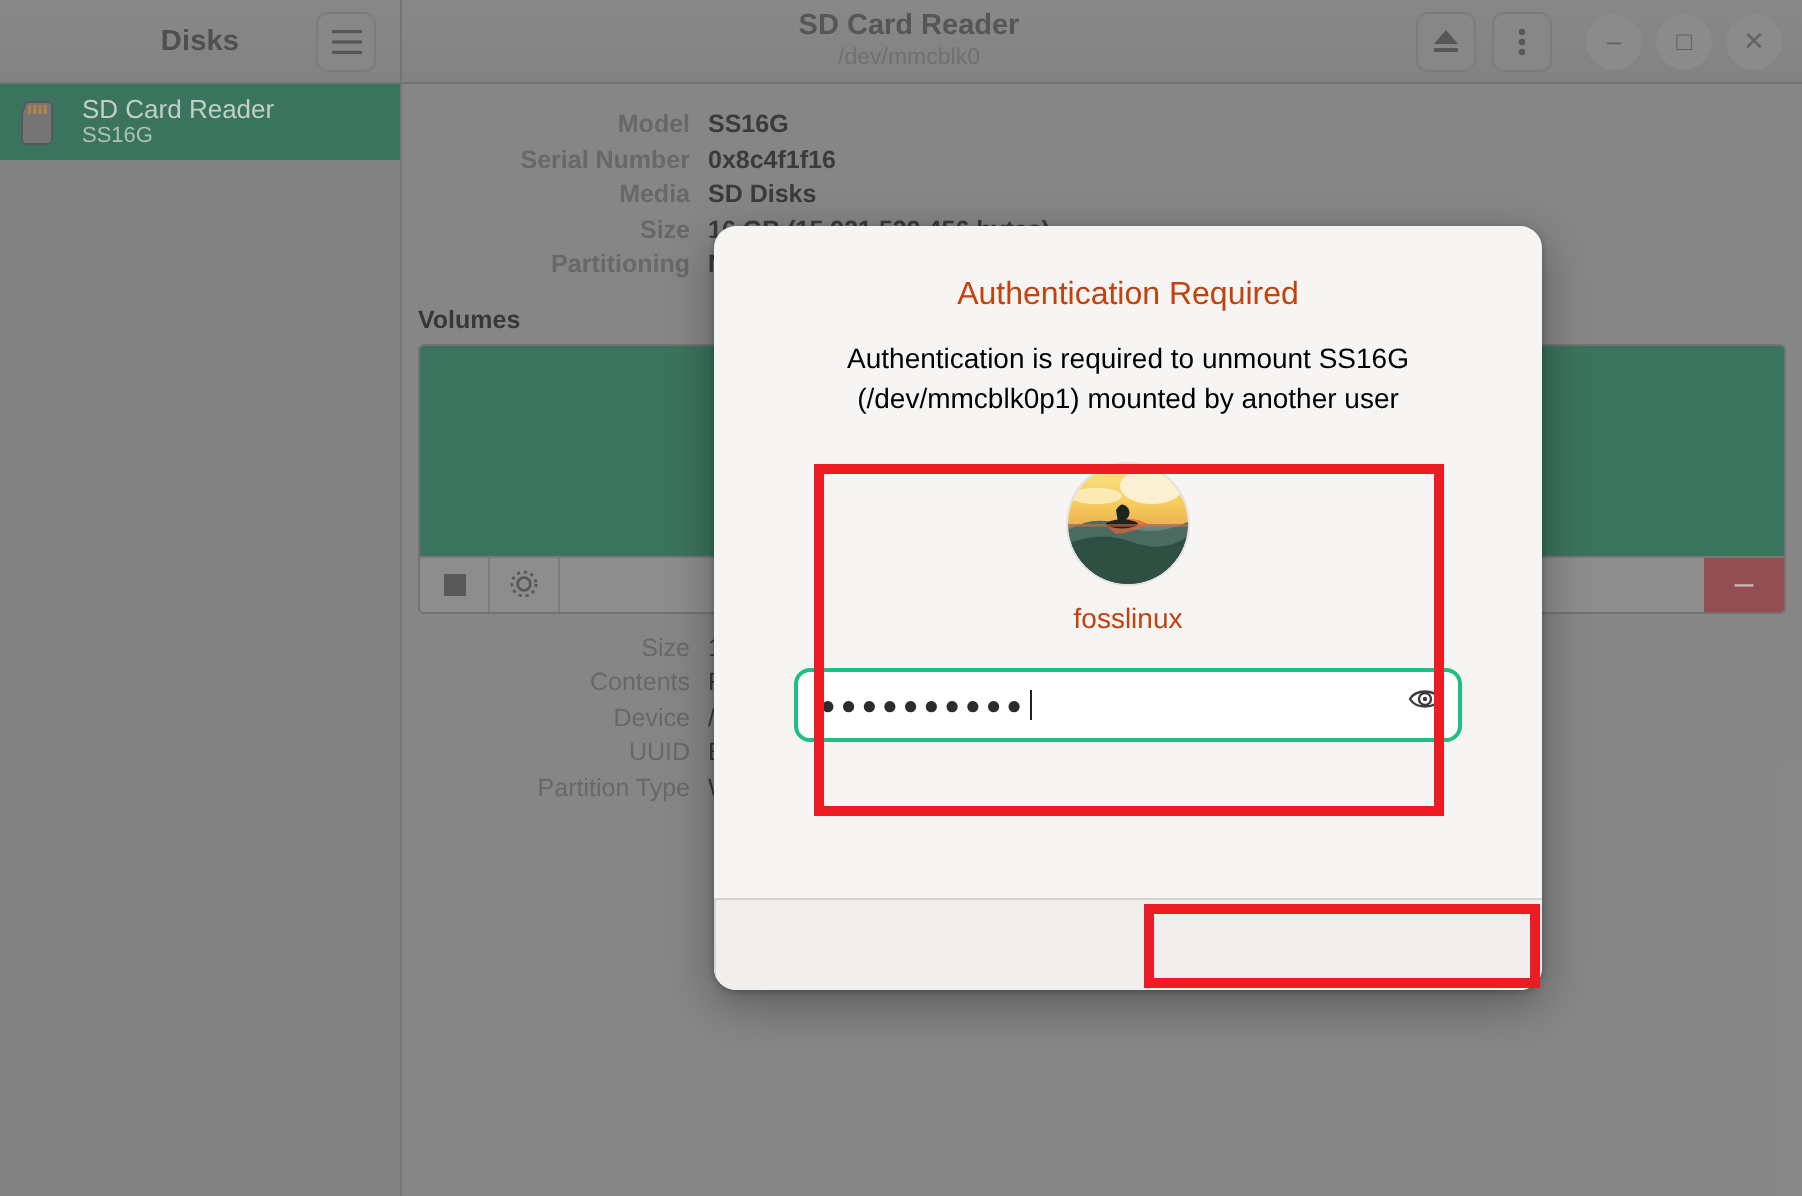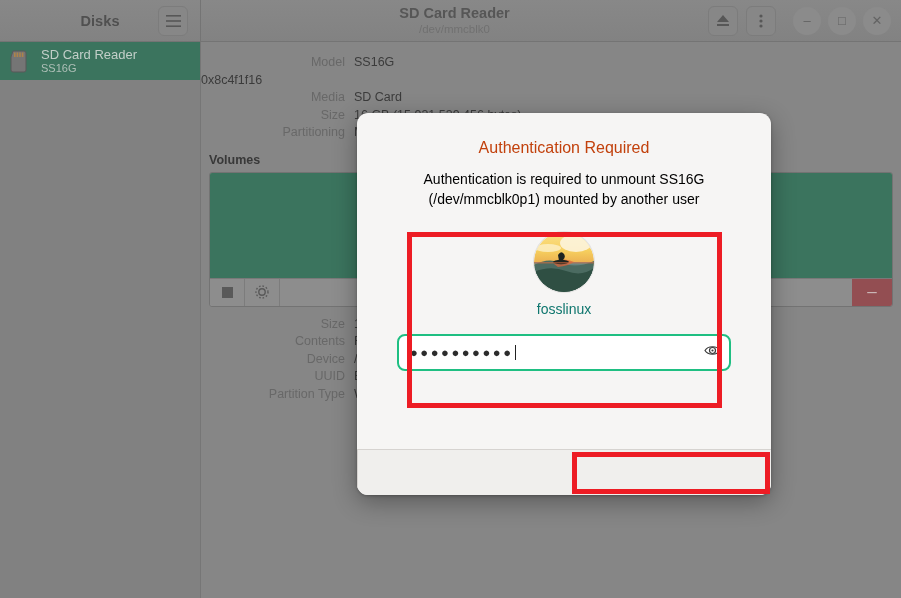--- a/index.html
+++ b/index.html
@@ -80,20 +80,21 @@
   .disk-row.selected .disk-sub  { color: #b9cbc3; }
 
   
   #content {
     position: absolute; top: 42px; left: 201px; right: 0; bottom: 0;
     background: #8f8f8f;
   }
   #drive-props {
     padding: 12px 0 0 0;
     font-size: 12.5px;
+    font-weight: bold;
   }
   .prop-row { display: flex; line-height: 17.5px; }
   .prop-key {
     width: 153px; text-align: right; padding-right: 9px;
     color: #6f6f6f;
   }
   .prop-val { color: #3f3f3f; }
 
   .section-title {
     font-size: 12.5px; font-weight: bold; color: #3c3c3c;
@@ -147,21 +148,21 @@
   #auth-message {
     text-align: center; font-size: 14px; color: #000000;
     line-height: 1.42; padding: 0 12px;
   }
   #avatar {
     width: 60px; height: 60px; border-radius: 50%;
     margin: 22px auto 0 auto; overflow: hidden;
     box-shadow: 0 0 0 1px rgba(0,0,0,0.08);
   }
   #username {
-    text-align: center; font-size: 14px; color: #0f766e; margin-top: 9px;
+    text-align: center; font-size: 14px; color: #c2410c; margin-top: 9px;
   }
   #password-row {
     margin: 17px 18px 0 18px;
     position: relative;
     height: 37px;
   }
   #password-field {
     width: 100%; height: 100%;
     background: #fff;
     border: 2px solid #1fbf82;
@@ -278,25 +279,26 @@
   </div>
 
   <div id="content">
 
     <div id="drive-props">
       <div class="prop-row">
         <span class="prop-key">Model</span>
         <span class="prop-val">SS16G</span>
       </div>
       <div class="prop-row">
+        <span class="prop-key">Serial Number</span>
         <span class="prop-val">0x8c4f1f16</span>
       </div>
       <div class="prop-row">
         <span class="prop-key">Media</span>
-        <span class="prop-val">SD Card</span>
+        <span class="prop-val">SD Disks</span>
       </div>
       <div class="prop-row">
         <span class="prop-key">Size</span>
         <span class="prop-val">16 GB (15,931,539,456 bytes)</span>
       </div>
       <div class="prop-row">
         <span class="prop-key">Partitioning</span>
         <span class="prop-val">Master Boot Record</span>
       </div>
     </div>

